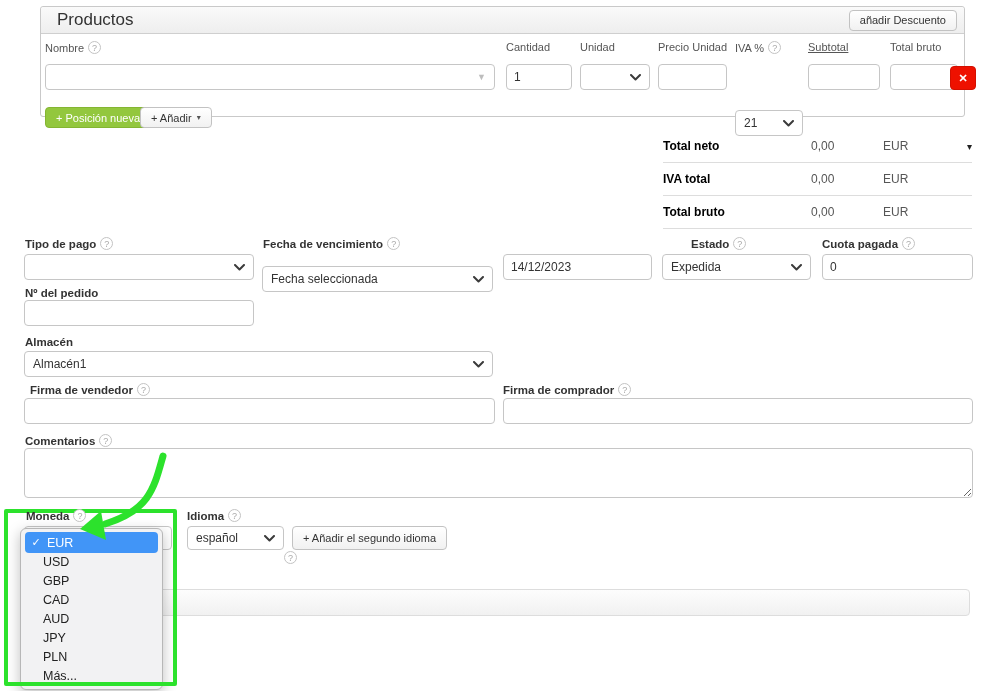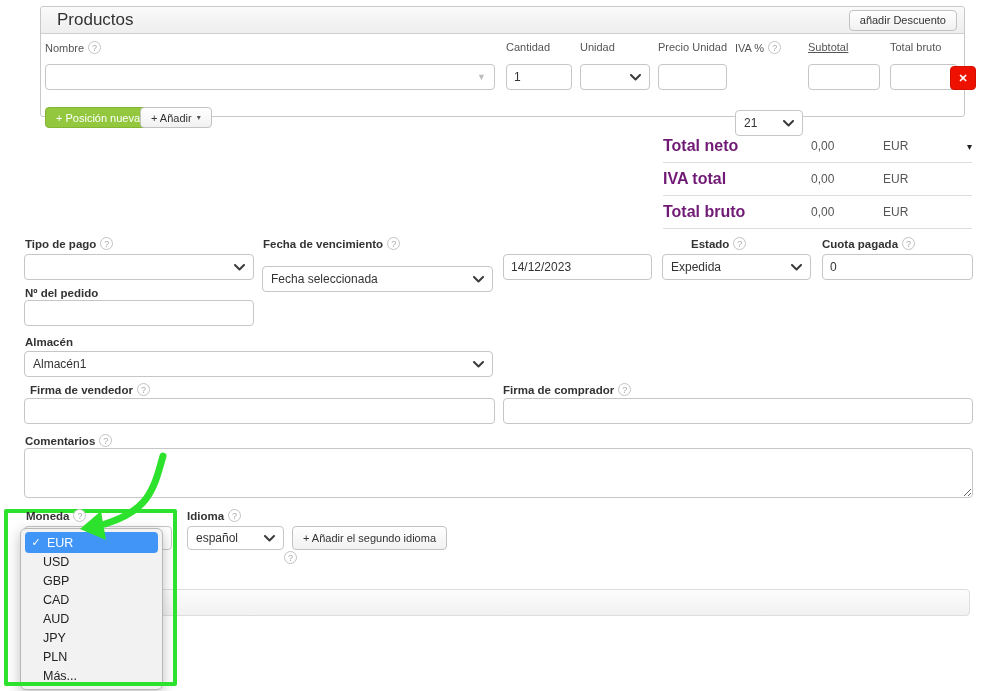--- a/index.html
+++ b/index.html
@@ -43,21 +43,21 @@
 
   .del-btn { position:absolute; left:950px; top:66px; width:26px; height:24px;
     background:#ee1100; border:1px solid #d40f00; border-radius:4px; color:#fff;
     display:flex; align-items:center; justify-content:center; font-size:11px; font-weight:bold;
     z-index:3; cursor:pointer; }
   .del-btn::before { content:"\2715"; }
 
   
   .trow { position:absolute; left:663px; width:309px; height:33px;
     border-bottom:1px solid #ddd; display:flex; align-items:center; }
-  .tlabel { width:148px; font-size:16px; font-weight:bold; color:#701a75; }
+  .tlabel { width:148px; font-size:12px; font-weight:bold; color:#000000; }
   .tvalue { width:72px; font-size:12px; color:#555; }
   .tcur   { font-size:12px; color:#555; }
   .tcaret { margin-left:auto; font-size:10px; color:#222; cursor:pointer; }
   .tcaret::before { content:"\25BE"; }
 
   textarea.input { resize:both; padding-top:5px; }
 
   
   .bar { position:absolute; left:24px; top:589px; width:946px; height:27px;
     border:1px solid #ddd; border-radius:4px;

